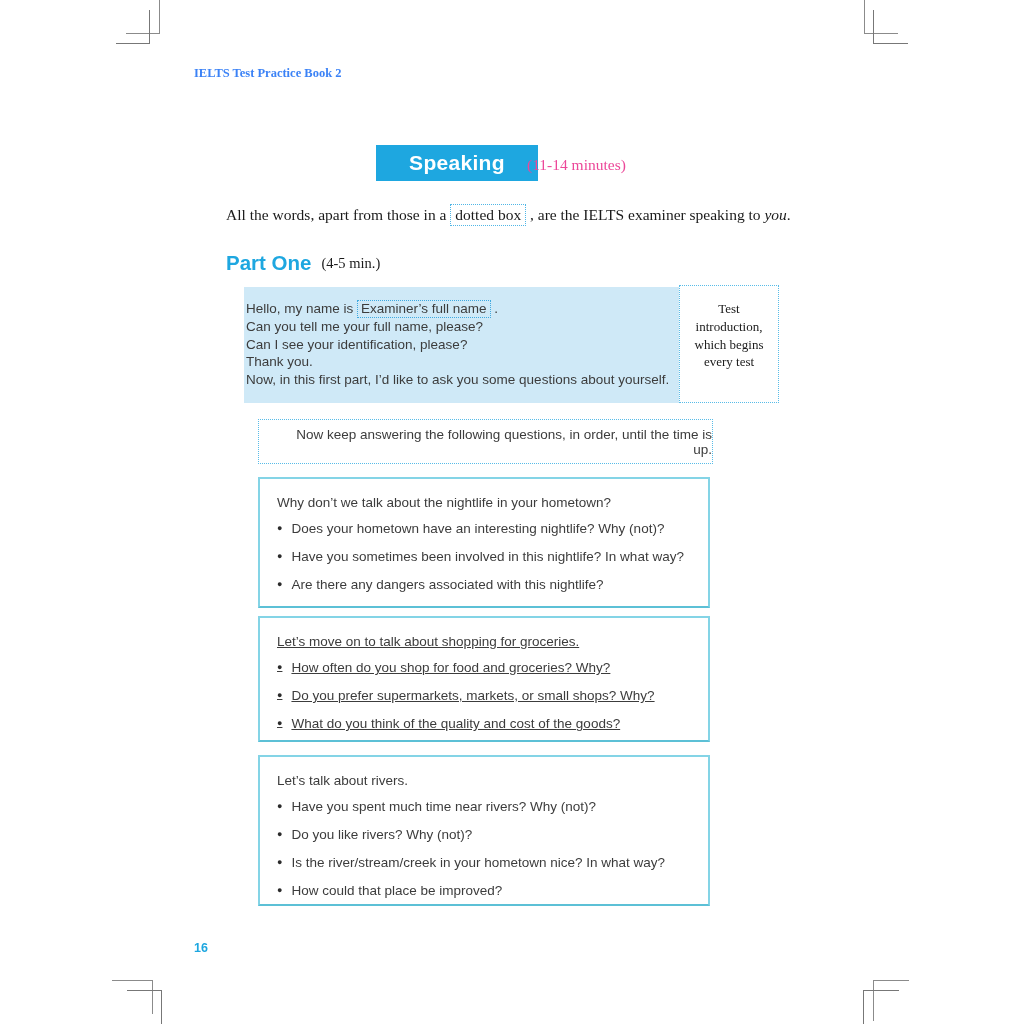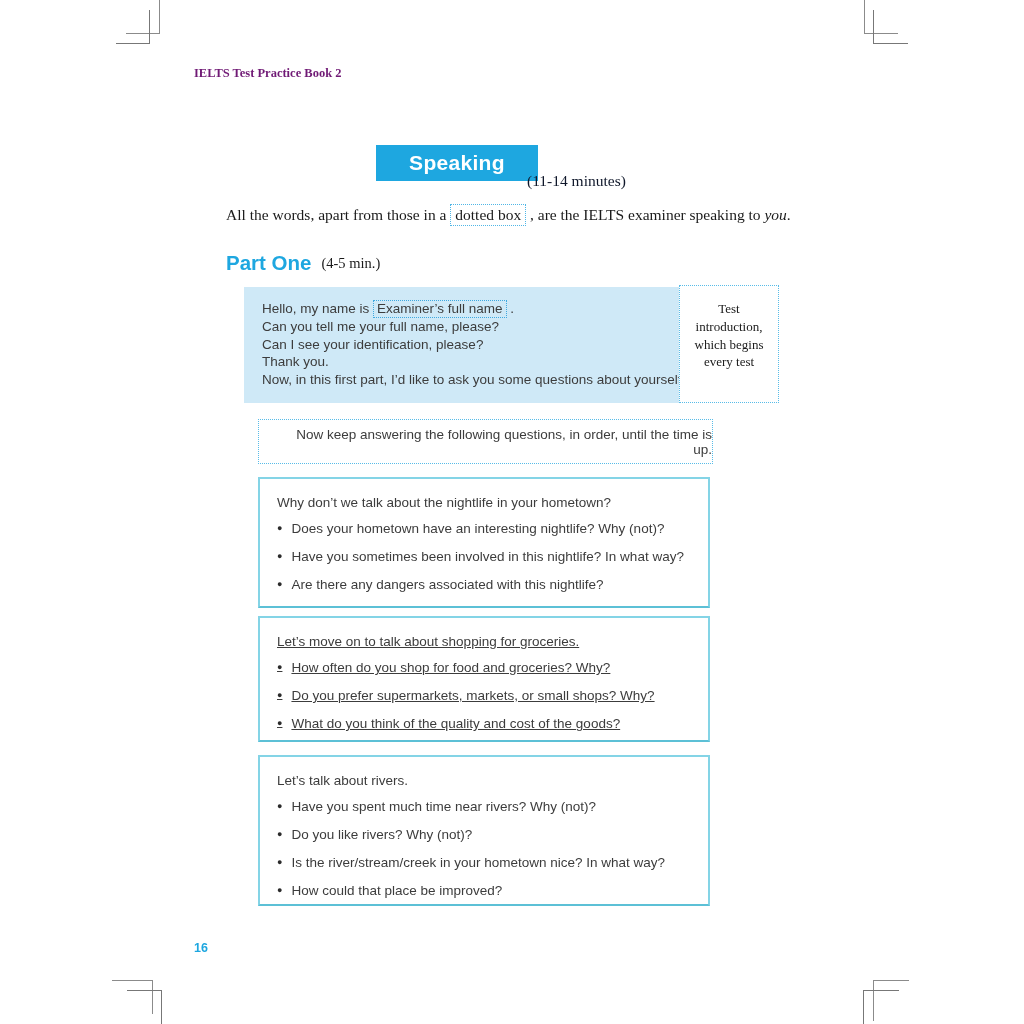--- a/index.html
+++ b/index.html
@@ -20,41 +20,41 @@
   .crop.tr-b { left: 873px; top: 10px; width: 34px; height: 33px; border-left: 1px solid #777;     border-bottom: 1px solid #777; }
   .crop.bl-a { left: 112px; top: 980px; width: 40px; height: 33px; border-top: 1px solid #8b8b8b;  border-right: 1px solid #8b8b8b; }
   .crop.bl-b { left: 127px; top: 990px; width: 34px; height: 40px; border-top: 1px solid #777;     border-right: 1px solid #777; }
   .crop.br-a { left: 873px; top: 980px; width: 35px; height: 40px; border-top: 1px solid #8b8b8b;  border-left: 1px solid #8b8b8b; }
   .crop.br-b { left: 863px; top: 990px; width: 35px; height: 40px; border-top: 1px solid #777;     border-left: 1px solid #777; }
 
   
   .book-header {
     position: absolute; left: 194px; top: 66px;
     font-family: "Liberation Serif", serif;
-    font-weight: bold; font-size: 12.5px; color: #701a75;
+    font-weight: bold; font-size: 12.5px; color: #3b82f6;
   }
   .page-number {
     position: absolute; left: 194px; top: 941px;
     font-weight: bold; font-size: 12.5px; color: #1ea7e0;
   }
 
   
   .speaking-banner {
     position: absolute; left: 376px; top: 145px;
     width: 162px; height: 36px;
     background: #1ea7e0;
     display: flex; align-items: center; justify-content: center;
   }
   .speaking-banner .label {
     color: #ffffff; font-weight: bold; font-size: 21px; letter-spacing: 0.3px;
   }
   .banner-duration {
-    position: absolute; left: 527px; top: 172px;
-    font-family: "Liberation Serif", serif;
-    font-size: 15.5px; color: #0f172a;
+    position: absolute; left: 527px; top: 156px;
+    font-family: "Liberation Serif", serif;
+    font-size: 15.5px; color: #ec4899;
   }
 
   
   .intro-line {
     position: absolute; left: 226px; top: 206px;
     font-family: "Liberation Serif", serif;
     font-size: 15.5px; color: #1a1a1a; white-space: nowrap;
   }
   .dotted-inline {
     border: 1px dotted #4fb6e6;
@@ -71,21 +71,21 @@
     font-size: 14.5px; color: #1a1a1a; margin-left: 10px;
     position: relative; top: -2px;
   }
 
   
   .examiner-box {
     position: absolute; left: 244px; top: 287px;
     width: 435px; height: 116px;
     background: #cfe9f7;
     box-sizing: border-box;
-    padding: 13px 0 0 18px;
+    padding: 13px 0 0 2px;
     font-size: 13.5px; color: #3c3c3c; line-height: 17.8px;
   }
   .examiner-box p { margin: 0; white-space: nowrap; }
   .dotted-inline-blue {
     border: 1px dotted #3fa9e0;
     padding: 0 3px 1px 3px;
   }
   .side-note {
     position: absolute; left: 679px; top: 285px;
     width: 100px; height: 118px;

